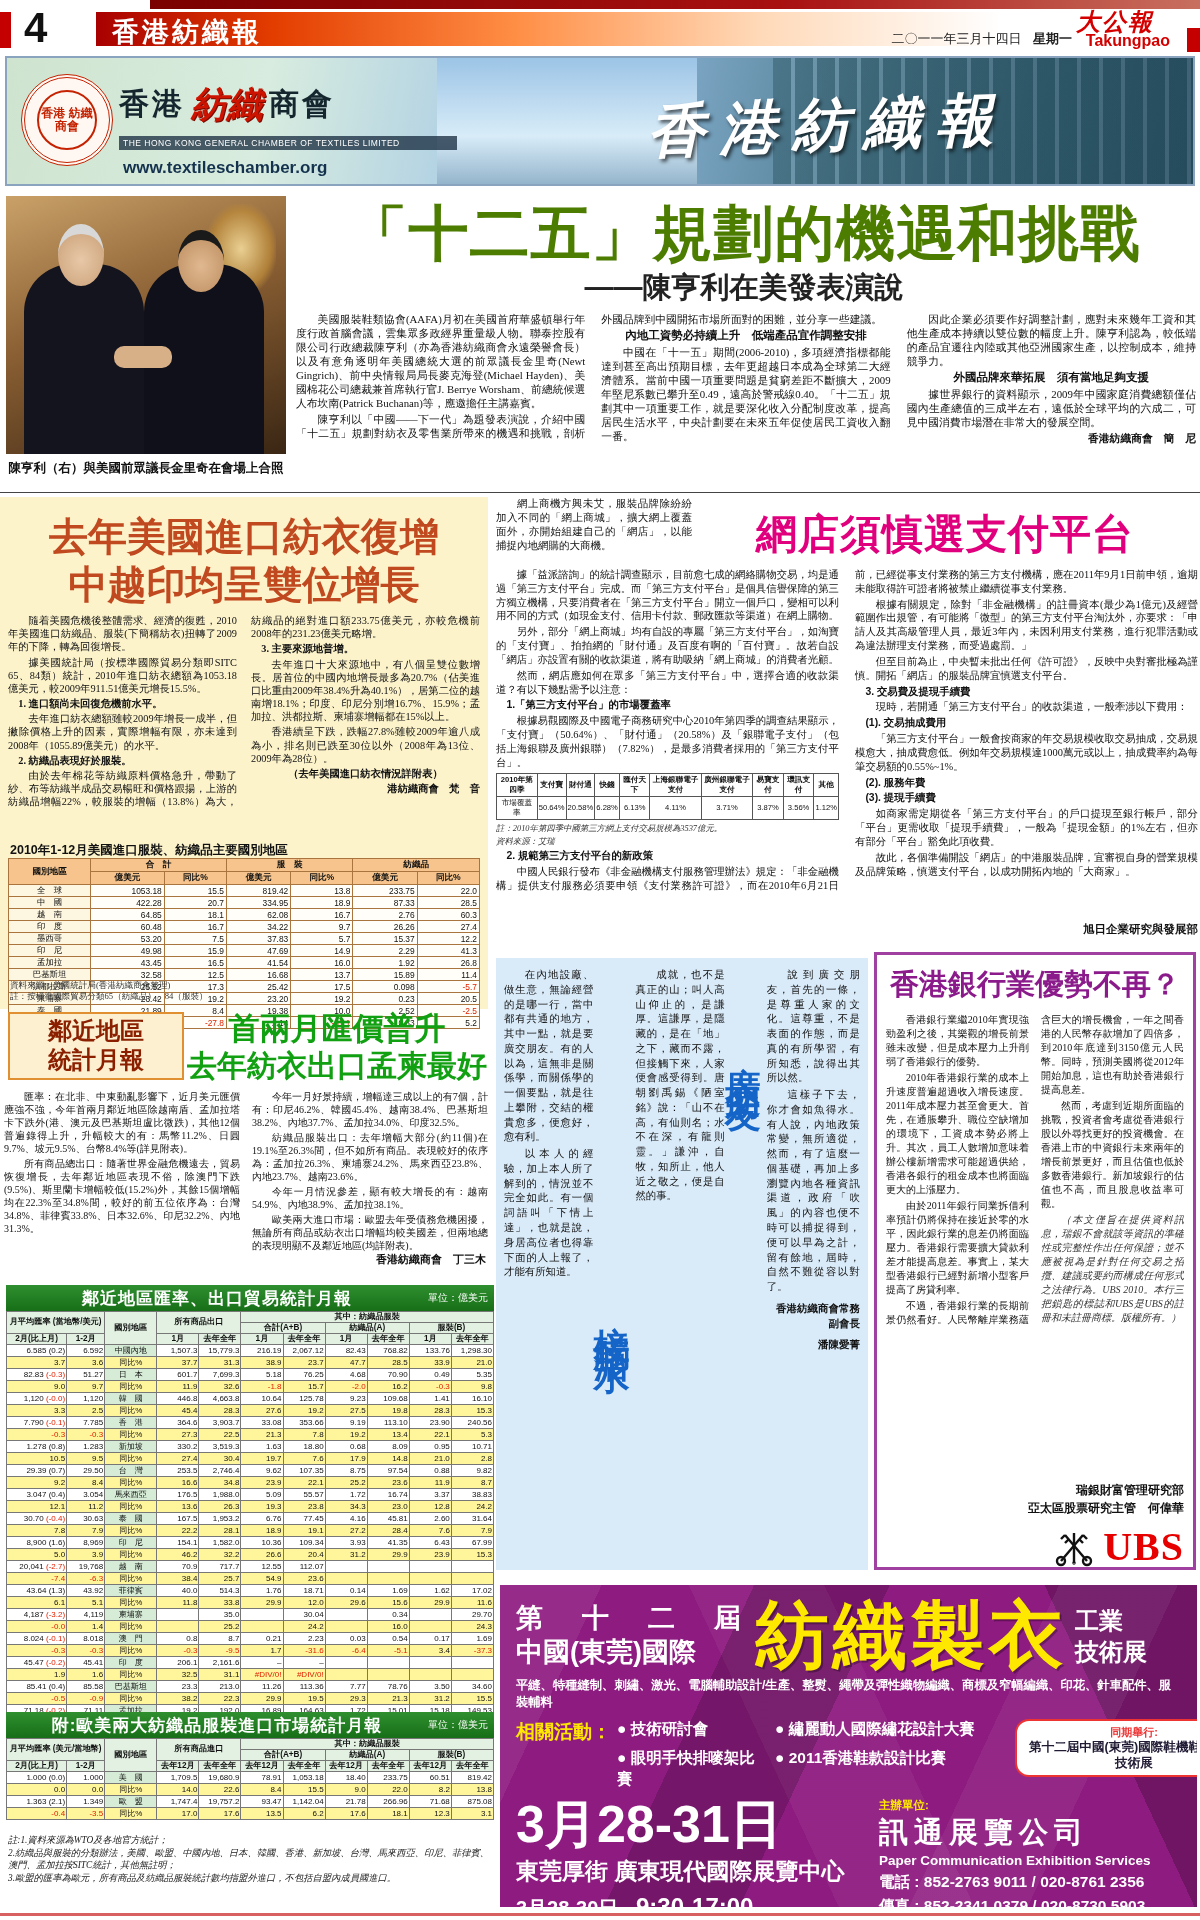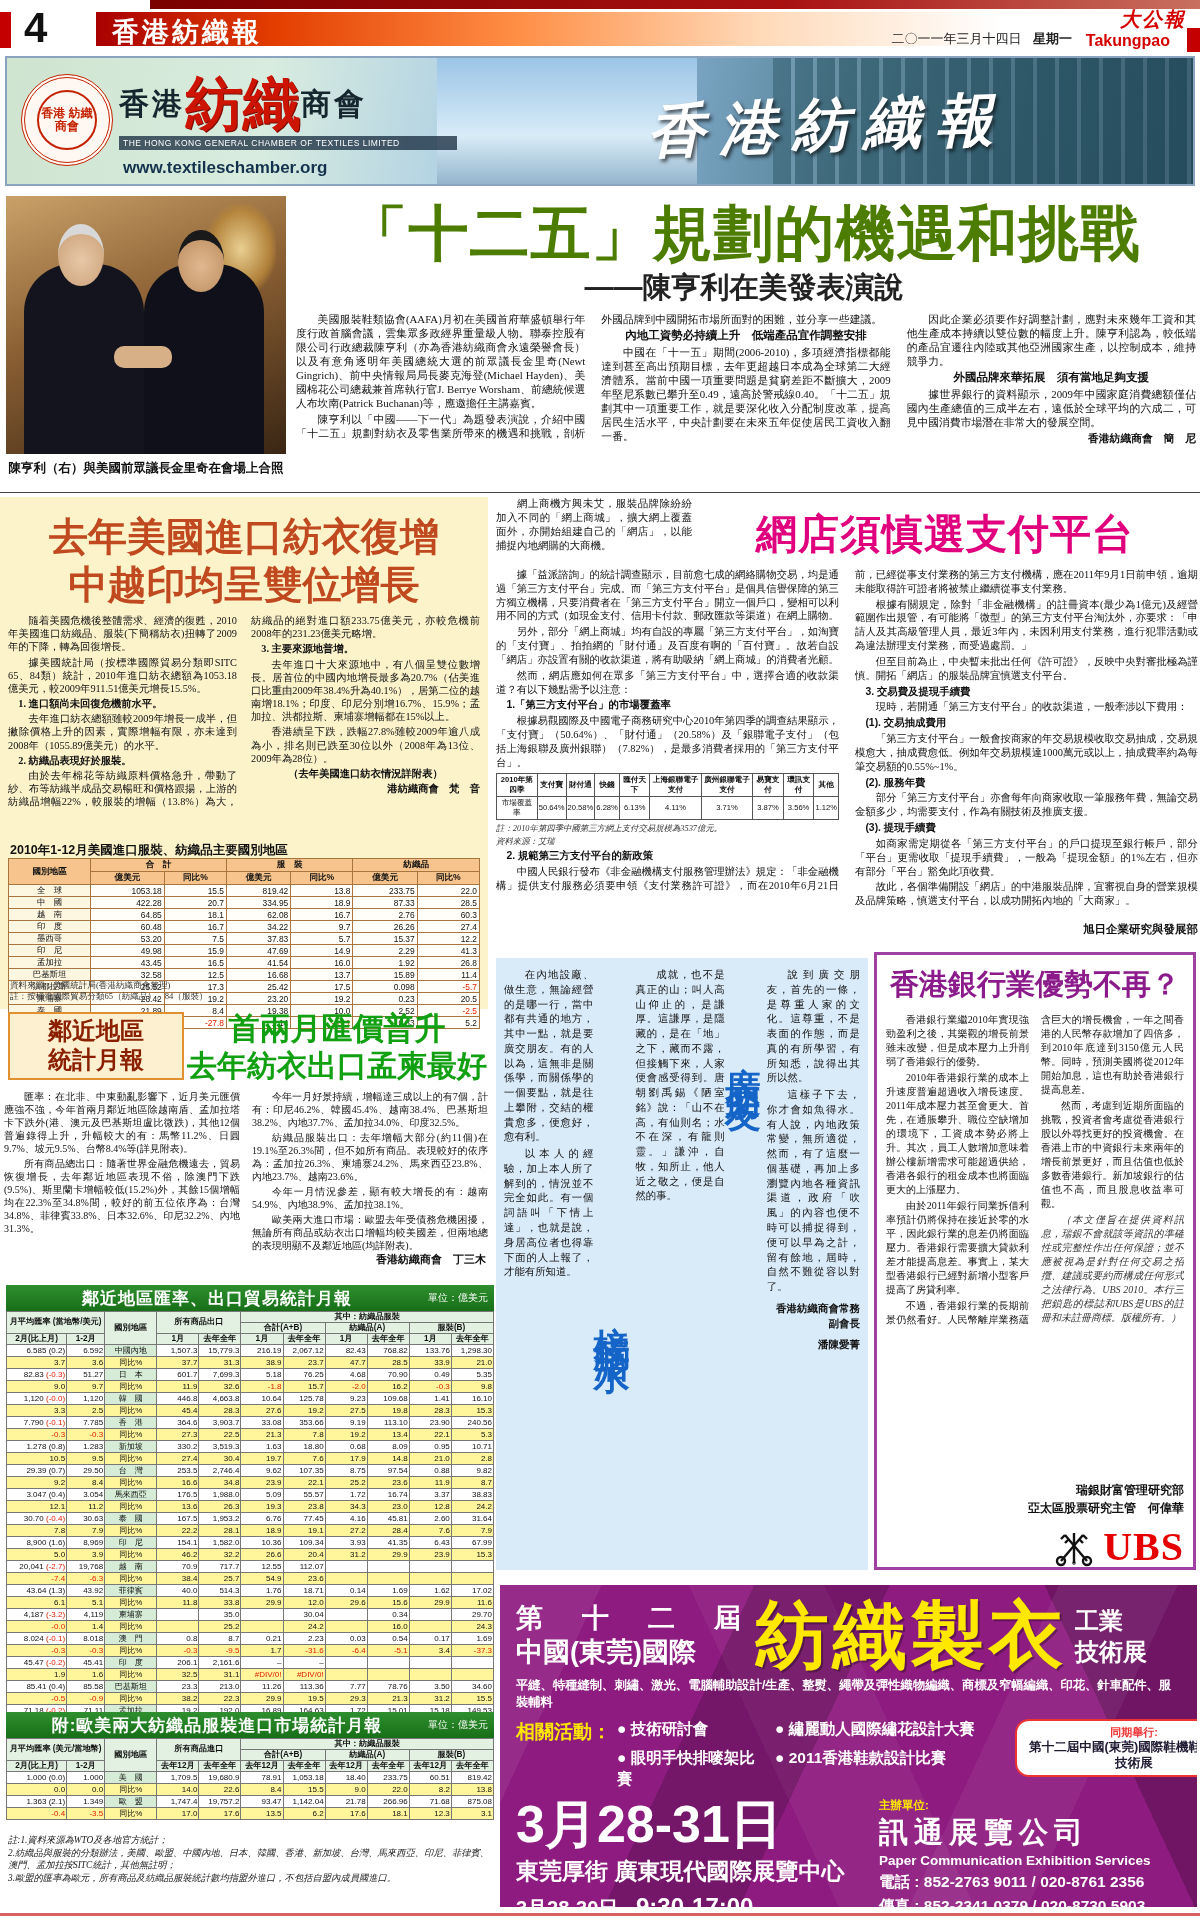--- a/index.html
+++ b/index.html
@@ -11,37 +11,37 @@
   p{margin:0 0 2px 0;text-indent:2em;}
   
   .top-strip{left:150px;top:0;width:1050px;height:9px;background:linear-gradient(to right,#7a0000,#a81010 60%,#c87060);}
   .hdr-redblock{left:0;top:12px;width:11px;height:36px;background:#c40000;}
   .hdr-num{left:24px;top:4px;font-weight:bold;font-size:42px;}
   .hdr-band{left:96px;top:12px;width:1104px;height:34px;
     background:linear-gradient(to right,#a80000,#e33d00 16%,#ff8e45 38%,#ffd9b8 60%,#ffffff 82%);}
   .hdr-band-title{color:#fff;font-weight:bold;font-size:27px;letter-spacing:3px;padding:2px 0 0 16px;}
   .hdr-date{right:128px;top:30px;font-size:13px;color:#222;}
   .hdr-date b{margin-left:8px;}
-  .paper-cn{right:14px;top:6px;color:#d40000;font-weight:bold;font-size:20px;letter-spacing:2px;font-style:italic;}
+  .paper-cn{right:46px;top:6px;color:#d40000;font-weight:bold;font-size:24px;letter-spacing:2px;font-style:italic;}
   .paper-en{right:30px;top:32px;color:#d40000;font-weight:bold;font-size:16px;}
   .hdr-sq{right:0;top:28px;width:13px;height:24px;background:#c40000;}
   
   .banner{left:5px;top:56px;width:1190px;height:130px;border:2px solid #8aa4c0;box-sizing:border-box;
     background:linear-gradient(100deg,#cfe4cf 0%,#d8ecdf 22%,#aecfe4 40%,#7fa9c8 55%,#527e92 72%,#3a6478 86%,#2e5468 100%);overflow:hidden;padding-left:40px;}
   .banner .stripe1{position:absolute;right:0;top:0;width:420px;height:130px;
     background:repeating-linear-gradient(90deg,rgba(20,60,70,.35) 0 18px,rgba(255,255,255,.08) 18px 22px);}
   .banner .sky{position:absolute;left:430px;top:0;width:260px;height:130px;
     background:linear-gradient(#9cc4e6,#d8ecf8 60%,#8fb0c8);}
   .seal{position:absolute;left:14px;top:16px;width:84px;height:84px;border-radius:50%;
     border:4px double #c42200;background:#fff7f2;display:flex;align-items:center;justify-content:center;}
   .seal-in{width:56px;height:56px;border-radius:50%;border:2px solid #c42200;color:#c42200;
     font-weight:bold;font-size:12px;line-height:13px;display:flex;align-items:center;justify-content:center;text-align:center;}
   .brand{position:absolute;left:112px;top:26px;display:flex;align-items:flex-end;}
   .brand .b1{font-weight:bold;font-size:30px;color:#15262e;letter-spacing:3px;}
-  .brand .b2{font-weight:bold;font-size:58px;color:#cc1400;margin:0 0;line-height:40px;
+  .brand .b2{font-weight:bold;font-style:italic;font-size:36px;color:#cc1400;margin:0 6px;line-height:40px;
     text-shadow:1px 1px 0 #7a0c00;}
   .brand-en{position:absolute;left:112px;top:78px;width:330px;background:rgba(20,40,60,.75);color:#fff;
     font-size:8.5px;letter-spacing:.5px;padding:2px 4px;}
   .banner-url{position:absolute;left:116px;top:100px;color:#14324e;font-weight:bold;font-size:17px;cursor:pointer;}
   .script-title{position:absolute;left:640px;top:26px;width:540px;color:#fff;font-weight:bold;font-style:italic;
     font-size:58px;letter-spacing:14px;transform:rotate(-2deg);text-shadow:2px 3px 4px rgba(0,0,0,.65);white-space:nowrap;}
   
   .lead-photo{left:6px;top:196px;width:280px;height:258px;background:linear-gradient(160deg,#c9a168,#8a5f33 45%,#3a2614);overflow:hidden;}
   .lp-chand{position:absolute;right:10px;top:8px;width:70px;height:90px;background:radial-gradient(ellipse at center,#ffe9a8,#b9883a 60%,transparent 75%);opacity:.8;}
   .lp-man{position:absolute;bottom:0;width:120px;height:190px;border-radius:48px 48px 0 0;background:#14141e;}
@@ -424,21 +424,20 @@
       <p class="cov-note">資料來源：艾瑞</p>
       <p class="pay-sub">2. 規範第三方支付平台的新政策</p>
       <p>中國人民銀行發布《非金融機構支付服務管理辦法》規定：「非金融機構」提供支付服務必須要申領《支付業務許可證》，而在2010年6月21日前，已經從事支付業務的第三方支付機構，應在2011年9月1日前申領，逾期未能取得許可證者將被禁止繼續從事支付業務。</p>
       <p>根據有關規定，除對「非金融機構」的註冊資本(最少為1億元)及經營範圍作出規管，有可能將「微型」的第三方支付平台淘汰外，亦要求：「申請人及其高級管理人員，最近3年內，未因利用支付業務，進行犯罪活動或為違法辦理支付業務，而受過處罰。」</p>
       <p>但至目前為止，中央暫未批出任何《許可證》，反映中央對審批極為謹慎。開拓「網店」的服裝品牌宜慎選支付平台。</p>
       <p class="pay-sub">3. 交易費及提現手續費</p>
       <p>現時，若開通「第三方支付平台」的收款渠道，一般牽涉以下費用：</p>
       <p class="pay-sub">(1). 交易抽成費用</p>
       <p>「第三方支付平台」一般會按商家的年交易規模收取交易抽成，交易規模愈大，抽成費愈低。例如年交易規模達1000萬元或以上，抽成費率約為每筆交易額的0.55%~1%。</p>
       <p class="pay-sub">(2). 服務年費</p>
-      <p>部分「第三方支付平台」亦會每年向商家收取一筆服務年費，無論交易金額多少，均需要支付，作為有關技術及推廣支援。</p>
       <p class="pay-sub">(3). 提現手續費</p>
       <p>如商家需定期從各「第三方支付平台」的戶口提現至銀行帳戶，部分「平台」更需收取「提現手續費」，一般為「提現金額」的1%左右，但亦有部分「平台」豁免此項收費。</p>
       <p>故此，各個準備開設「網店」的中港服裝品牌，宜審視自身的營業規模及品牌策略，慎選支付平台，以成功開拓內地的「大商家」。</p>
     </div>
     <div class="pay-sign">旭日企業研究與發展部</div>
   </div>
 
   <div class="abs stat-label">
     <div>鄰近地區</div>
     <div>統計月報</div>

